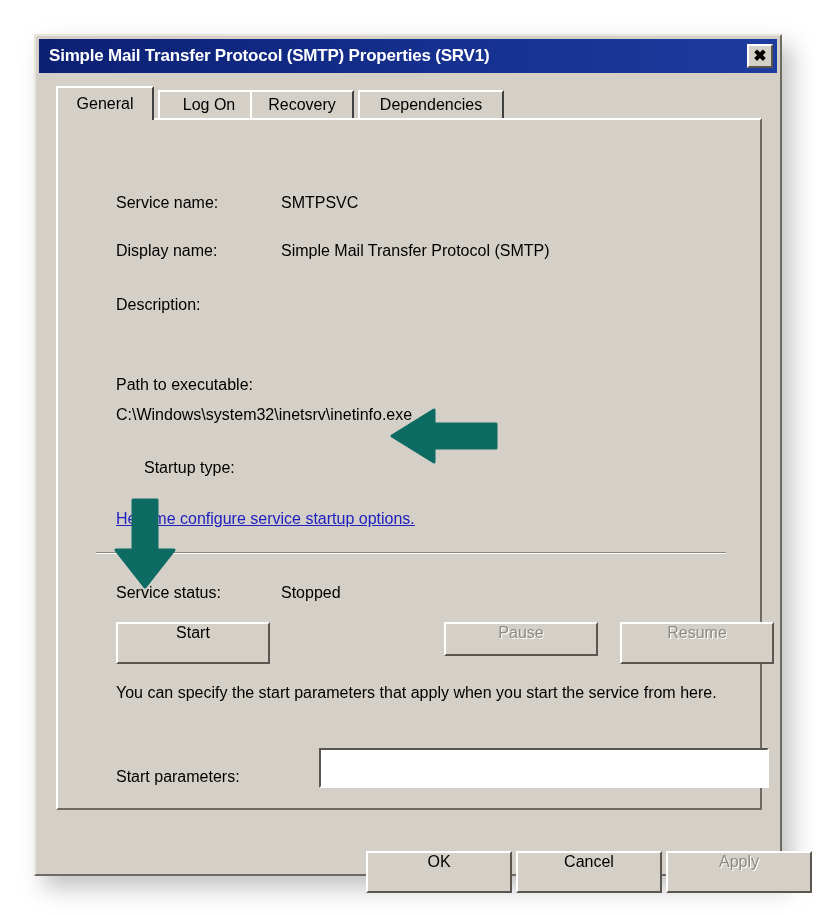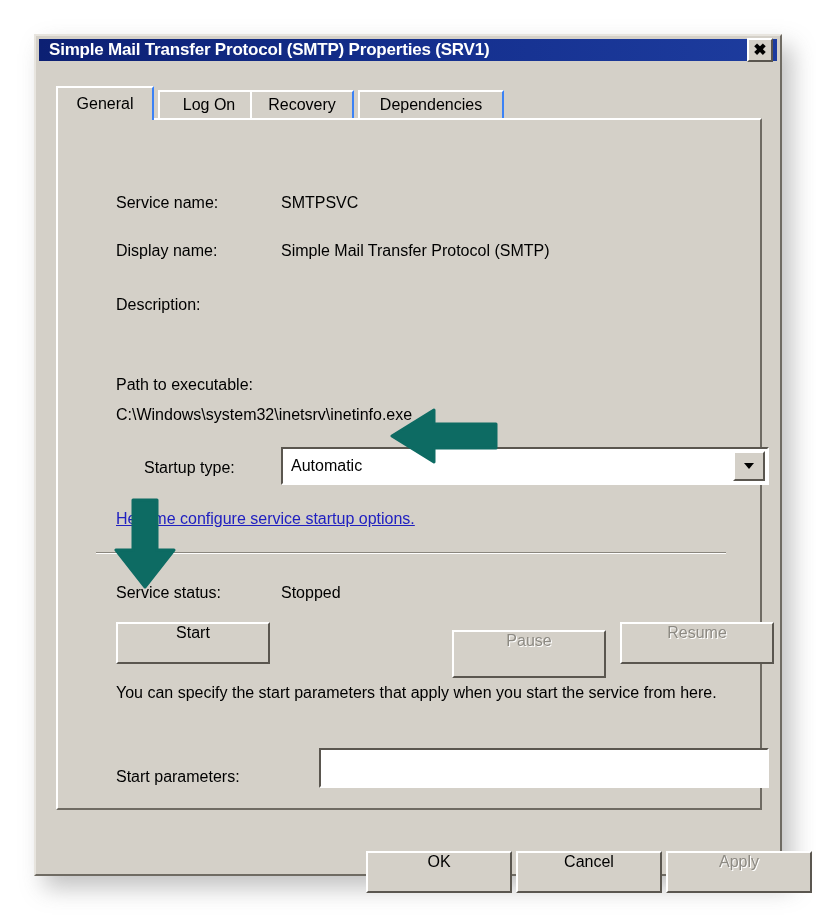--- a/index.html
+++ b/index.html
@@ -33,21 +33,21 @@
     border-bottom: 2px solid #6f6b63;
     box-shadow: 10px 12px 22px rgba(120,120,120,0.45);
     box-sizing: border-box;
   }
 
   .titlebar {
     position: absolute;
     left: 3px;
     top: 3px;
     right: 3px;
-    height: 22px;
+    height: 34px;
     background: linear-gradient(to right, #0c2073 0%, #15308f 55%, #1d3c9e 100%);
     display: flex;
     align-items: center;
     padding: 0 4px 0 10px;
     box-sizing: border-box;
   }
   .title-text {
     color: #ffffff;
     font-size: 17px;
     font-weight: bold;
@@ -85,21 +85,21 @@
     width: 706px;
     height: 32px;
   }
   .tab {
     position: absolute;
     top: 4px;
     height: 28px;
     background: #d4d0c8;
     border-top: 2px solid #ffffff;
     border-left: 2px solid #ffffff;
-    border-right: 2px solid #3b82f6;
+    border-right: 2px solid #404040;
     border-bottom: none;
     display: flex;
     align-items: center;
     justify-content: center;
     font-size: 16px;
     color: #000000;
     padding: 0 9px;
     box-sizing: border-box;
     cursor: default;
     white-space: nowrap;
@@ -355,38 +355,32 @@
       <div class="row-value" style="left:223px; top:122px;">Simple Mail Transfer Protocol (SMTP)</div>
 
       <div class="row-label" style="left:58px; top:176px;">Description:</div>
 
 
       <div class="row-label" style="left:58px; top:256px;">Path to executable:</div>
       <div class="row-value" style="left:58px; top:286px;">C:\Windows\system32\inetsrv\inetinfo.exe</div>
 
       <div class="row-label" style="left:58px; top:339px;margin-left:28px;">Startup type:</div>
 
-      <div class="combo sunken" style="left:223px; top:327px;">
-        <div class="combo-text">Automatic</div>
-        <div class="combo-btn">
-            <span class="tri-down"></span>
-          </div>
-      </div>
 
       <div class="helplink" style="left:58px; top:390px;">Help me configure service startup options.</div>
 
       <div class="separator" style="left:38px; top:432px; width:630px;"></div>
 
       <div class="row-label" style="left:58px; top:464px;">Service status:</div>
       <div class="row-value" style="left:223px; top:464px;">Stopped</div>
 
       <div class="btn" style="left:58px; top:502px; width:154px; height:42px;">
         <span>Start</span>
       </div>
-      <div class="btn disabled" style="left:394px; top:502px; width:154px; height:48px;margin-top:8px;">
+      <div class="btn disabled" style="left:386px; top:502px; width:154px; height:34px;">
         <span>Pause</span>
       </div>
       <div class="btn disabled" style="left:562px; top:502px; width:154px; height:42px;">
         <span>Resume</span>
       </div>
 
       <div class="paramhint" style="left:58px; top:562px; width:640px;">You can specify the start parameters that apply when you start the service from here.</div>
 
       <div class="row-label" style="left:58px; top:648px;">Start parameters:</div>
 

